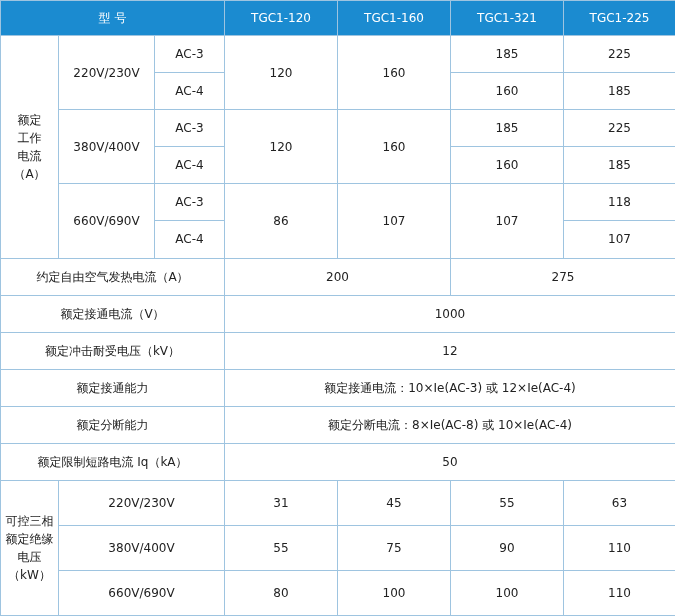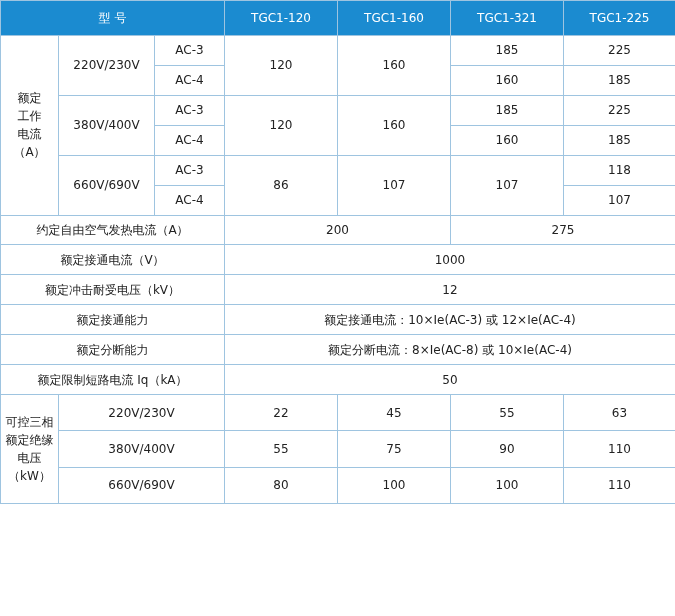--- a/index.html
+++ b/index.html
@@ -10,21 +10,21 @@
   body {
     width: 675px;
     height: 616px;
     font-family: "DejaVu Sans", "Liberation Sans", sans-serif;
     color: #222;
   }
   table.spec {
     border-collapse: collapse;
     table-layout: fixed;
     width: 675px;
-    height: 504px;
+    height: 616px;
     border: 1px solid #9ec4e0;
   }
   table.spec td, table.spec th {
     border: 1px solid #9ec4e0;
     text-align: center;
     vertical-align: middle;
     font-size: 12px;
     font-weight: normal;
     padding: 2px 3px;
     line-height: 1.35;
@@ -159,21 +159,21 @@
 
     <tr>
       <td rowspan="3">
         <div class="vstack">
           <div>可控三相</div>
           <div>额定绝缘电压</div>
           <div>（kW）</div>
         </div>
       </td>
       <td colspan="2">220V/230V</td>
-      <td>22</td>
+      <td>31</td>
       <td>45</td>
       <td>55</td>
       <td>63</td>
     </tr>
     <tr>
       <td colspan="2">380V/400V</td>
       <td>55</td>
       <td>75</td>
       <td>90</td>
       <td>110</td>

